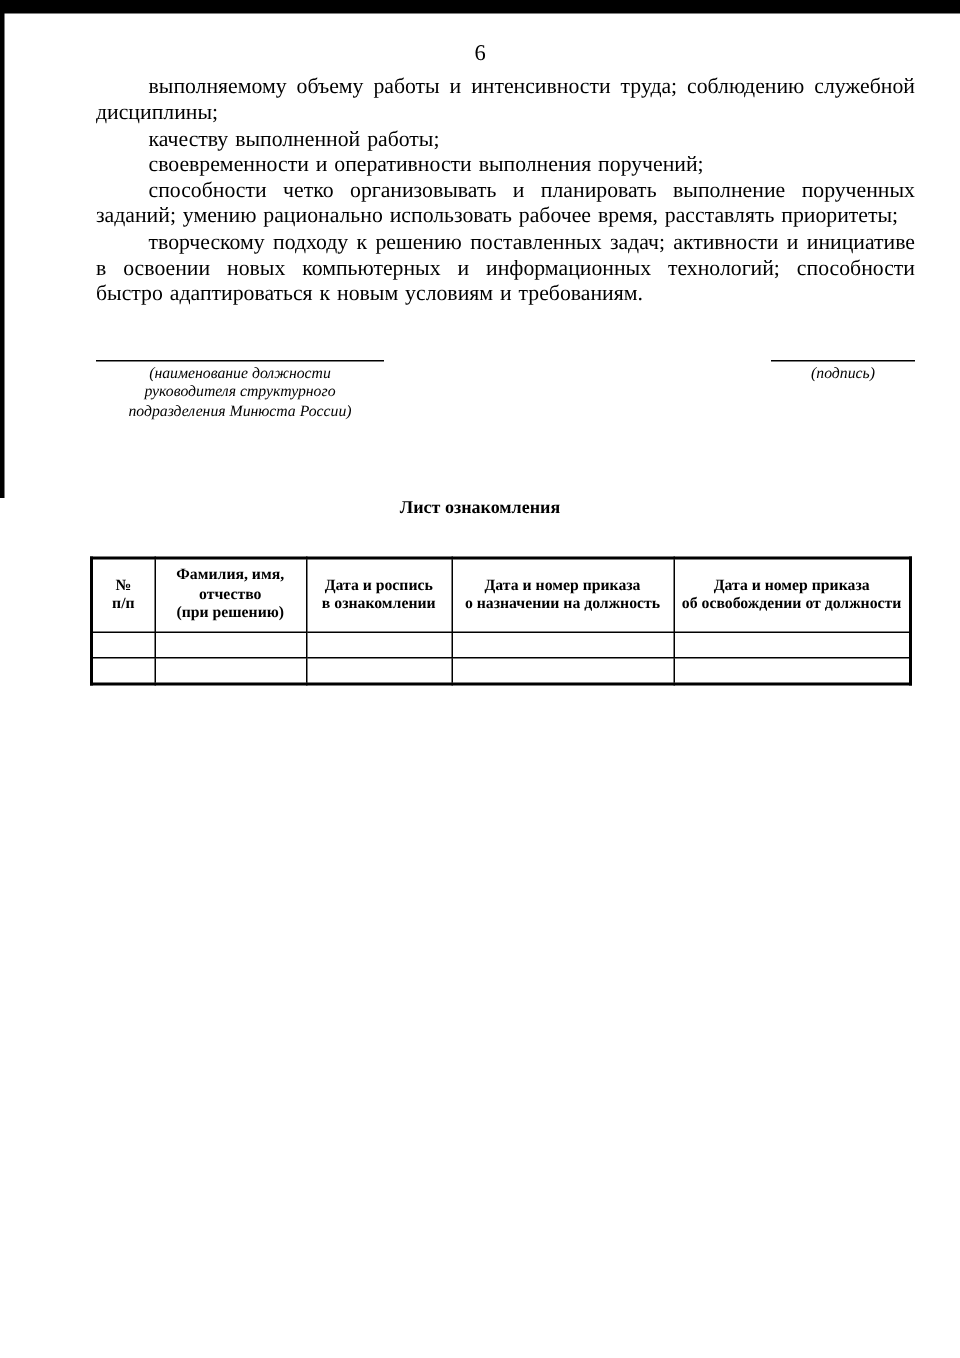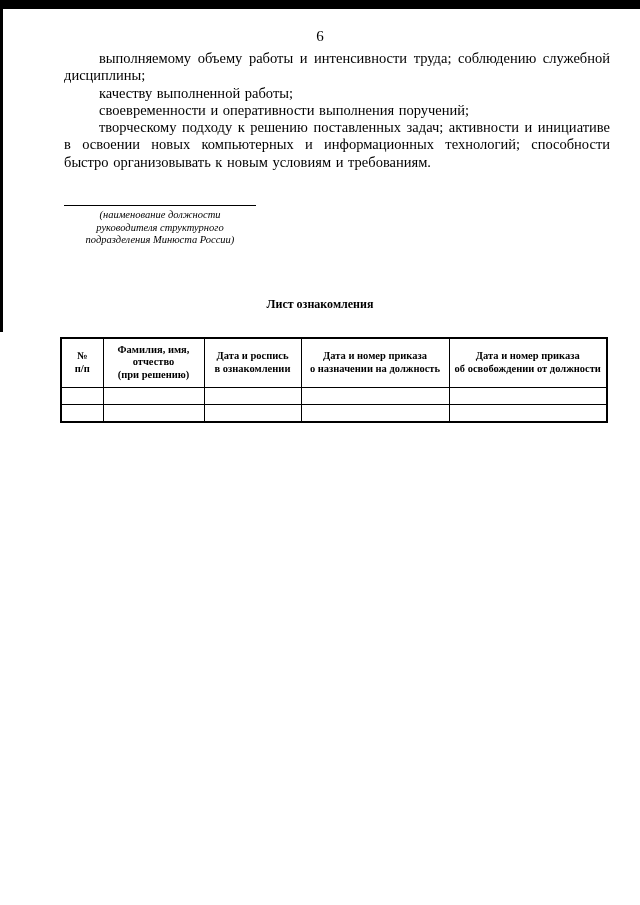--- a/index.html
+++ b/index.html
@@ -108,28 +108,33 @@
 
   <div class="scan-bar-top"></div>
   <div class="scan-bar-left"></div>
 
   <div class="page-number">6</div>
 
   <div class="content">
     <p class="para">выполняемому объему работы и интенсивности труда; соблюдению служебной дисциплины;</p>
     <p class="para">качеству выполненной работы;</p>
     <p class="para">своевременности и оперативности выполнения поручений;</p>
-    <p class="para">творческому подходу к решению поставленных задач; активности и инициативе в освоении новых компьютерных и информационных технологий; способности быстро организовывать к новым условиям и требованиям.</p>
+    <p class="para">способности четко организовывать и планировать выполнение порученных заданий; умению рационально использовать рабочее время, расставлять приоритеты;</p>
+    <p class="para">творческому подходу к решению поставленных задач; активности и инициативе в освоении новых компьютерных и информационных технологий; способности быстро адаптироваться к новым условиям и требованиям.</p>
 
     <div class="signature-row">
       <div class="sig-col sig-col-1">
         <div class="sig-line"></div>
         <div class="sig-label">(наименование должности
 руководителя структурного
 подразделения Минюста России)</div>
+      </div>
+      <div class="sig-col sig-col-2">
+        <div class="sig-line"></div>
+        <div class="sig-label">(подпись)</div>
       </div>
     </div>
   </div>
 
   <h2 class="section-title">Лист ознакомления</h2>
 
   <table class="acq-table">
     <colgroup>
       <col style="width:42px">
       <col style="width:101px">

